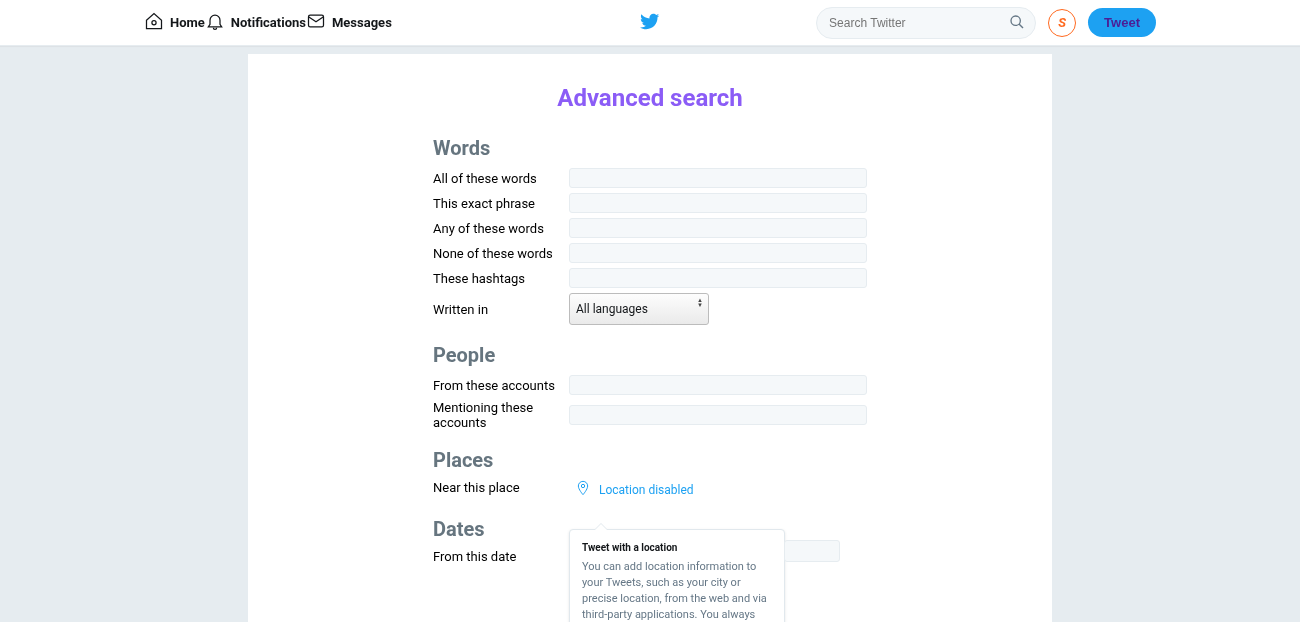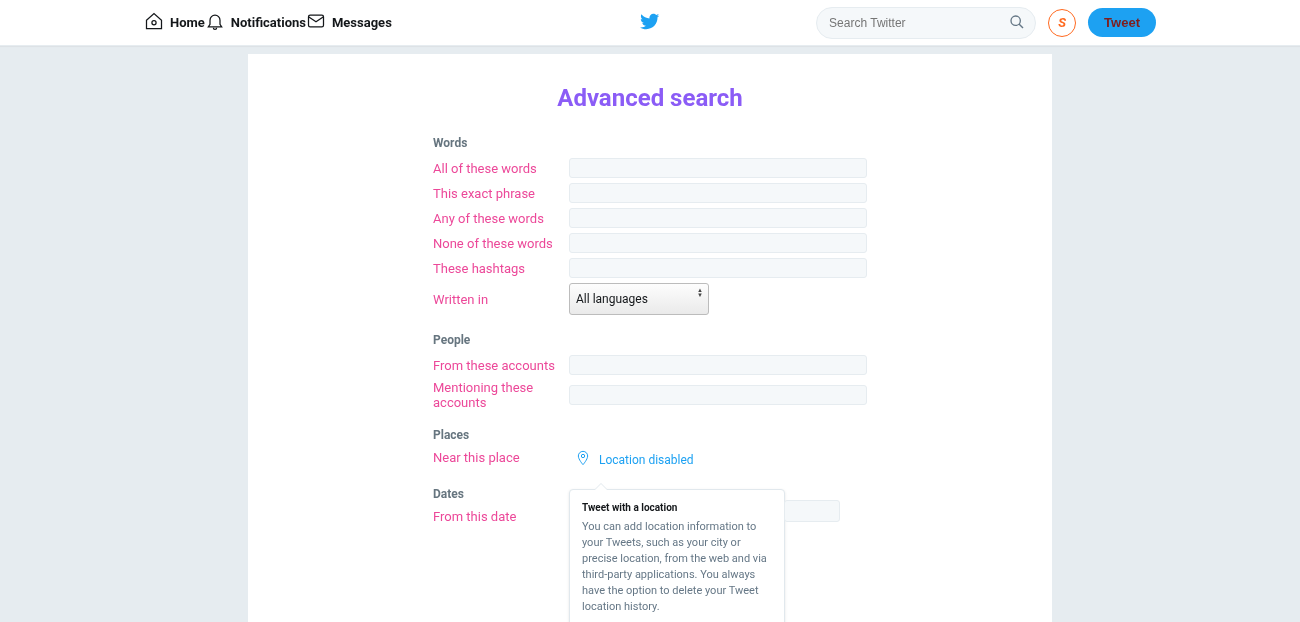--- a/index.html
+++ b/index.html
@@ -47,36 +47,36 @@
     border: none; background: transparent; outline: none; width: 100%; font-size: 12px; color: #657786;
   }
   .search-wrap .sicon { position: absolute; right: 10px; top: 6px; }
   .avatar {
     width: 28px; height: 28px; border-radius: 50%;
     background: #fff; border: 1px solid #ff691f;
     display: flex; align-items: center; justify-content: center;
     color: #ff691f; font-weight: bold; font-size: 13px; font-style: italic;
   }
   .tweet-btn {
-    background: #1da1f2; color: #7f1d1d; border: none; border-radius: 20px;
+    background: #1da1f2; color: #4c1d95; border: none; border-radius: 20px;
     padding: 7px 16px; font-weight: bold; font-size: 13px; cursor: pointer;
   }
 
   .page {
     width: 804px; margin: 8px auto 0; background: #fff; padding: 30px 0 50px;
   }
   .page-title {
     text-align: center; font-size: 24px; font-weight: bold; color: #8b5cf6; margin-bottom: 24px;
   }
   .form { width: 434px; margin-left: 185px; }
   .section-head {
-    color: #66757f; font-size: 12px; font-weight: bold; margin: 18px 0 8px;
+    color: #66757f; font-size: 20px; font-weight: bold; margin: 18px 0 8px;
   }
   .row { display: flex; align-items: center; margin: 5px 0; }
-  .row-label { width: 136px; font-size: 13px; color: #ec4899; }
+  .row-label { width: 136px; font-size: 13px; color: #000000; }
   .row-field { flex: 1; }
   .text-input {
     width: 298px; height: 20px; background: #f5f8fa;
     border: 1px solid #e6ecf0; border-radius: 3px; padding: 0 6px;
     font-size: 12px; color: #14171a;
   }
   .select-input {
     width: 140px; height: 32px; background: linear-gradient(#fdfdfd, #eaeaea);
     border: 1px solid #bcbcbc; border-radius: 3px;
     font-size: 12px; padding: 0 18px 0 6px; cursor: pointer; position: relative;

